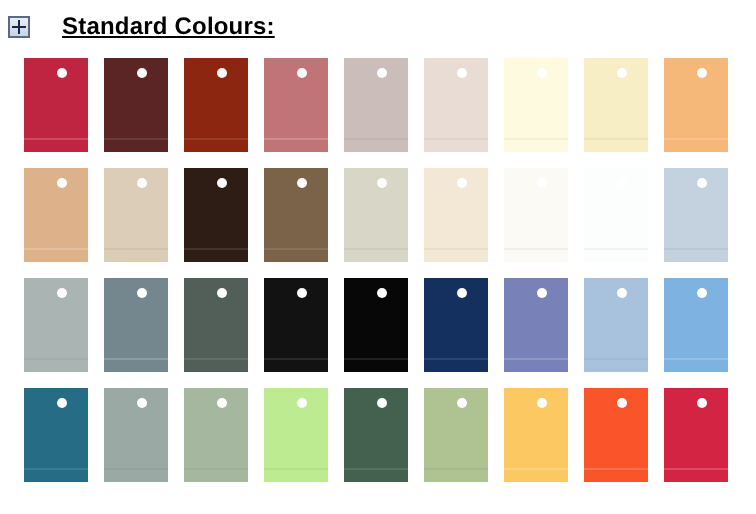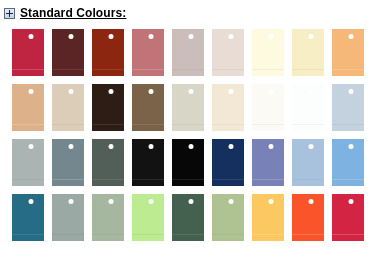--- a/index.html
+++ b/index.html
@@ -23,21 +23,21 @@
   }
 
   
   #palette-header {
     position: absolute;
     left: 4px;
     top: 5px;
     height: 16px;
     display: flex;
     align-items: center;
-    gap: 5px;
+    gap: 16px;
   }
 
   #expand-toggle {
     width: 11px;
     height: 11px;
     box-sizing: border-box;
     border: 1px solid #5a6a85;
     background: linear-gradient(#e8eef6, #c8d4e4);
     position: relative;
     flex: 0 0 auto;

